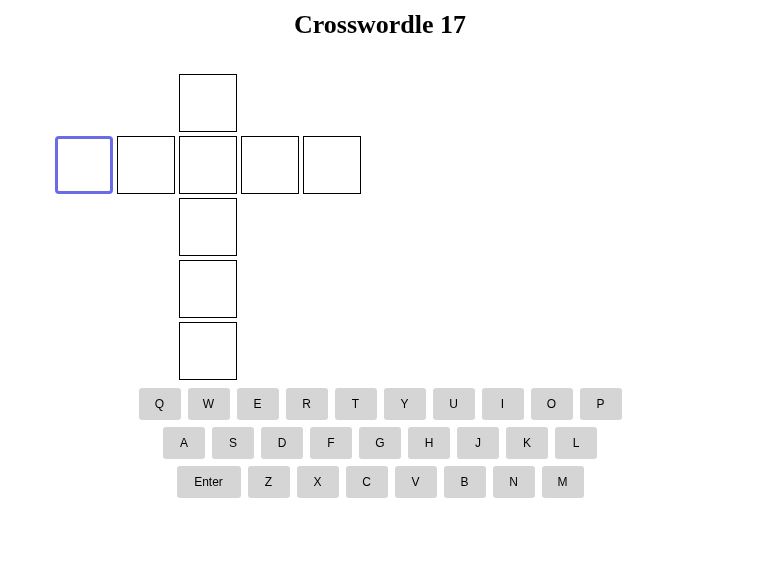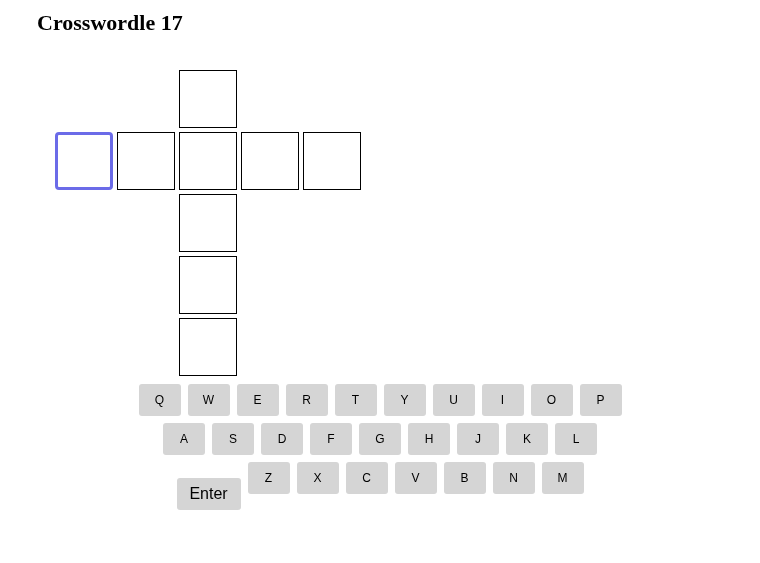--- a/index.html
+++ b/index.html
@@ -6,27 +6,26 @@
   body {
     margin: 0;
     padding: 0;
     width: 760px;
     height: 563px;
     font-family: Georgia, 'Times New Roman', serif;
     background: #fff;
     overflow: hidden;
   }
   .title {
-    text-align: left;
+    text-align: center;
     font-weight: bold;
-    font-size: 22px;
+    font-size: 26px;
     margin-top: 10px;
     margin-bottom: 18px;
     font-family: Georgia, 'Times New Roman', serif;
-    margin-left: 37px;
   }
   .grid-area {
     position: relative;
     width: 760px;
     height: 330px;
   }
   .cell {
     position: absolute;
     width: 58px;
     height: 58px;
@@ -57,22 +56,21 @@
     font-size: 12px;
     font-family: Arial, Helvetica, sans-serif;
     display: flex;
     align-items: center;
     justify-content: center;
     cursor: pointer;
     color: #000;
   }
   .key.wide {
     min-width: 64px;
-    font-size: 16px;
-    margin-top: 16px;
+    font-size: 12px;
   }
 </style>
 </head>
 <body>
 
 <h1 class="title">Crosswordle 17</h1>
 
 <div class="grid-area" id="grid-area">
     <div class="cell" style="left: 179px; top: 16px;"></div>
     <div class="cell selected" style="left: 55px; top: 78px;"></div>

